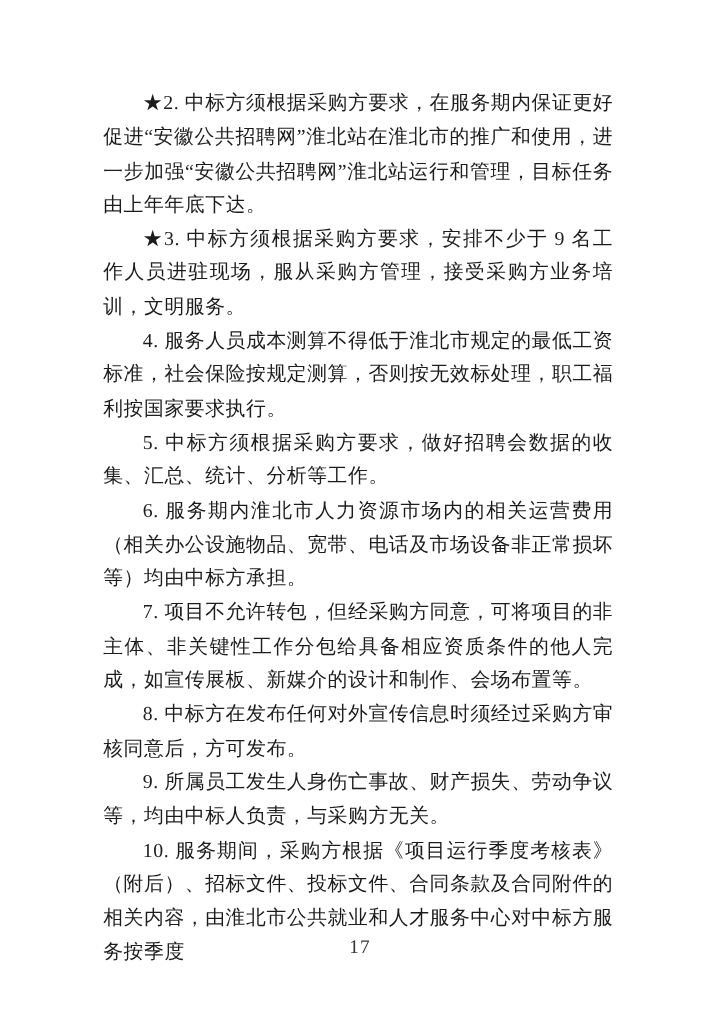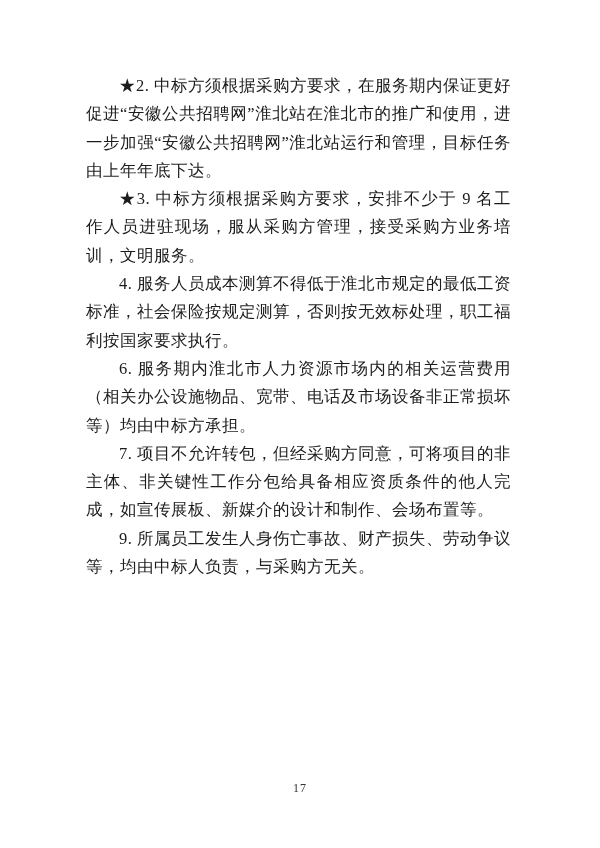--- a/index.html
+++ b/index.html
@@ -31,31 +31,34 @@
     text-indent: 2em;
     letter-spacing: 0.5px;
     word-break: break-all;
   }
   .page-number {
     position: absolute;
     left: 0;
     top: 781px;
     width: 100%;
     text-align: center;
-    font-size: 12px;
+    font-size: 16px;
     color: #333333;
     letter-spacing: 1px;
   }
 </style>
 </head>
 <body>
 
 <div class="page">
   <div class="doc-body">
     <p>★2. 中标方须根据采购方要求，在服务期内保证更好促进“安徽公共招聘网”淮北站在淮北市的推广和使用，进一步加强“安徽公共招聘网”淮北站运行和管理，目标任务由上年年底下达。</p>
     <p>★3. 中标方须根据采购方要求，安排不少于 9 名工作人员进驻现场，服从采购方管理，接受采购方业务培训，文明服务。</p>
     <p>4. 服务人员成本测算不得低于淮北市规定的最低工资标准，社会保险按规定测算，否则按无效标处理，职工福利按国家要求执行。</p>
+    <p>5. 中标方须根据采购方要求，做好招聘会数据的收集、汇总、统计、分析等工作。</p>
     <p>6. 服务期内淮北市人力资源市场内的相关运营费用（相关办公设施物品、宽带、电话及市场设备非正常损坏等）均由中标方承担。</p>
     <p>7. 项目不允许转包，但经采购方同意，可将项目的非主体、非关键性工作分包给具备相应资质条件的他人完成，如宣传展板、新媒介的设计和制作、会场布置等。</p>
+    <p>8. 中标方在发布任何对外宣传信息时须经过采购方审核同意后，方可发布。</p>
     <p>9. 所属员工发生人身伤亡事故、财产损失、劳动争议等，均由中标人负责，与采购方无关。</p>
+    <p>10. 服务期间，采购方根据《项目运行季度考核表》（附后）、招标文件、投标文件、合同条款及合同附件的相关内容，由淮北市公共就业和人才服务中心对中标方服务按季度</p>
   </div>
   <div class="page-number">17</div>
 </div>
 
 </body></html>

